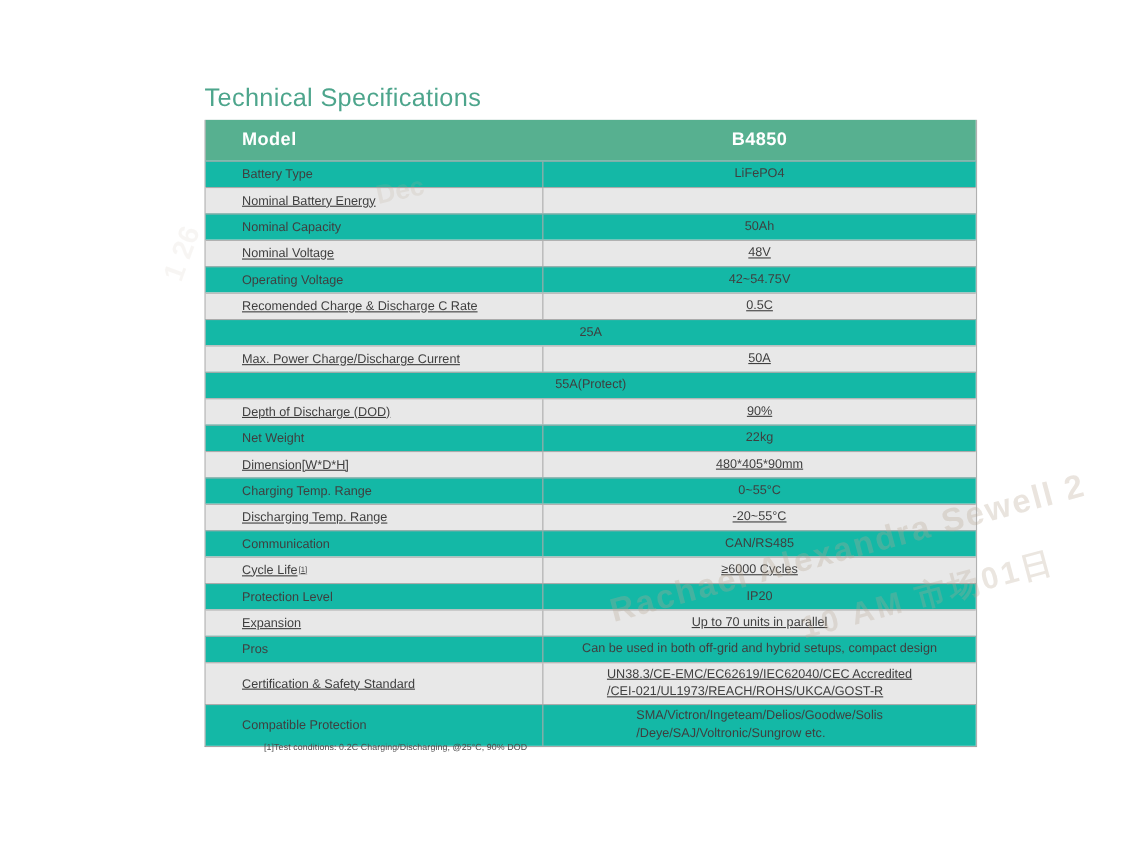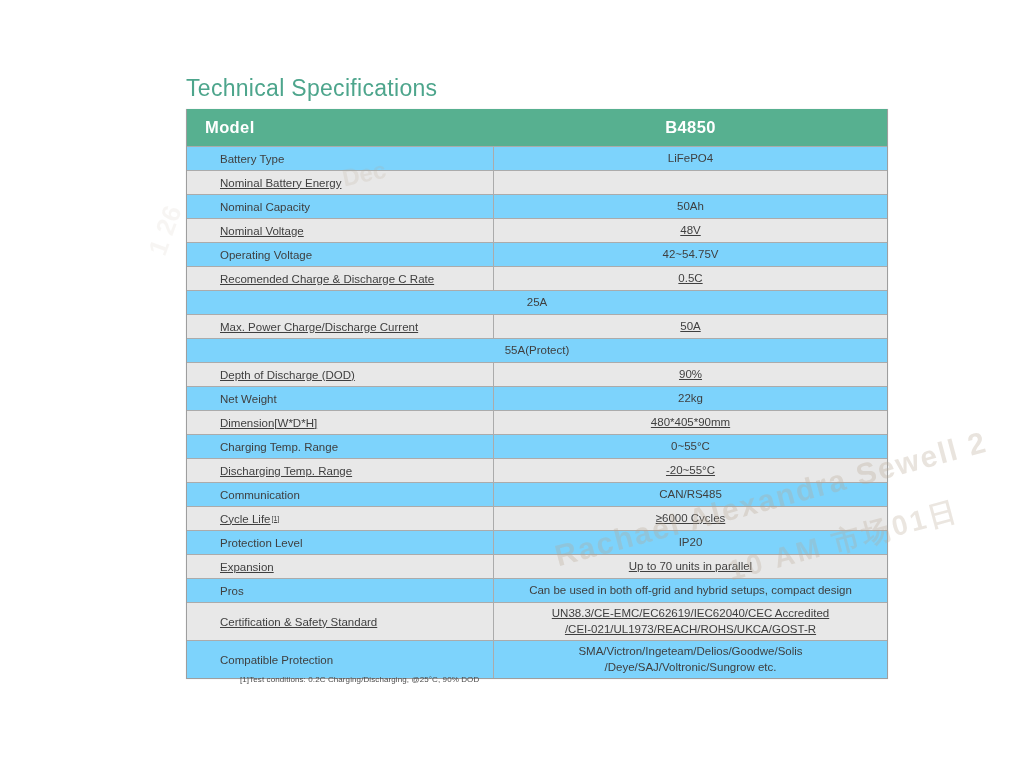--- a/index.html
+++ b/index.html
@@ -26,37 +26,37 @@
     box-sizing:border-box;
     border-left:1px solid #9e9e9e;border-right:1px solid #9e9e9e;border-bottom:1px solid #9e9e9e;
     background:#fff;
     box-shadow:0 0 1px rgba(0,0,0,0.15);
   }
   .thead{
     display:flex;height:37px;align-items:center;
     background:var(--accent);color:#ffffff;
     font-weight:bold;font-size:16.5px;letter-spacing:0.4px;
   }
-  .th-left{width:307px;padding-left:18px;box-sizing:border-box;}
+  .th-left{width:307px;padding-left:33px;box-sizing:border-box;}
   .th-right{flex:1;text-align:center;}
   .row{
     display:flex;min-height:23px;border-top:1px solid var(--border);
-    font-size:11.5px;background:#7dd3fc;
+    font-size:11.5px;background:#14b8a6;
   }
   .row.alt{background:var(--row-alt);text-decoration:underline;}
   .cell-label{
     width:307px;box-sizing:border-box;
     padding:3px 8px 3px 33px;
     border-right:1px solid var(--border);
     display:flex;align-items:center;text-align:left;
   }
   .cell-label sup{font-size:7px;line-height:0;margin-left:1px;}
   .cell-value{
     flex:1;display:flex;align-items:center;justify-content:center;
-    text-align:center;padding:3px 6px;box-sizing:border-box;
+    text-align:left;padding:3px 6px;box-sizing:border-box;
     white-space:pre-line;line-height:15.5px;
   }
   .footnote{
     position:absolute;left:212px;top:675px;
     font-size:8px;color:#4a4a4a;letter-spacing:0.1px;padding-left:28px;
   }
   .wm{
     position:absolute;pointer-events:none;color:#b8a793;
     font-weight:bold;white-space:nowrap;z-index:5;
   }

